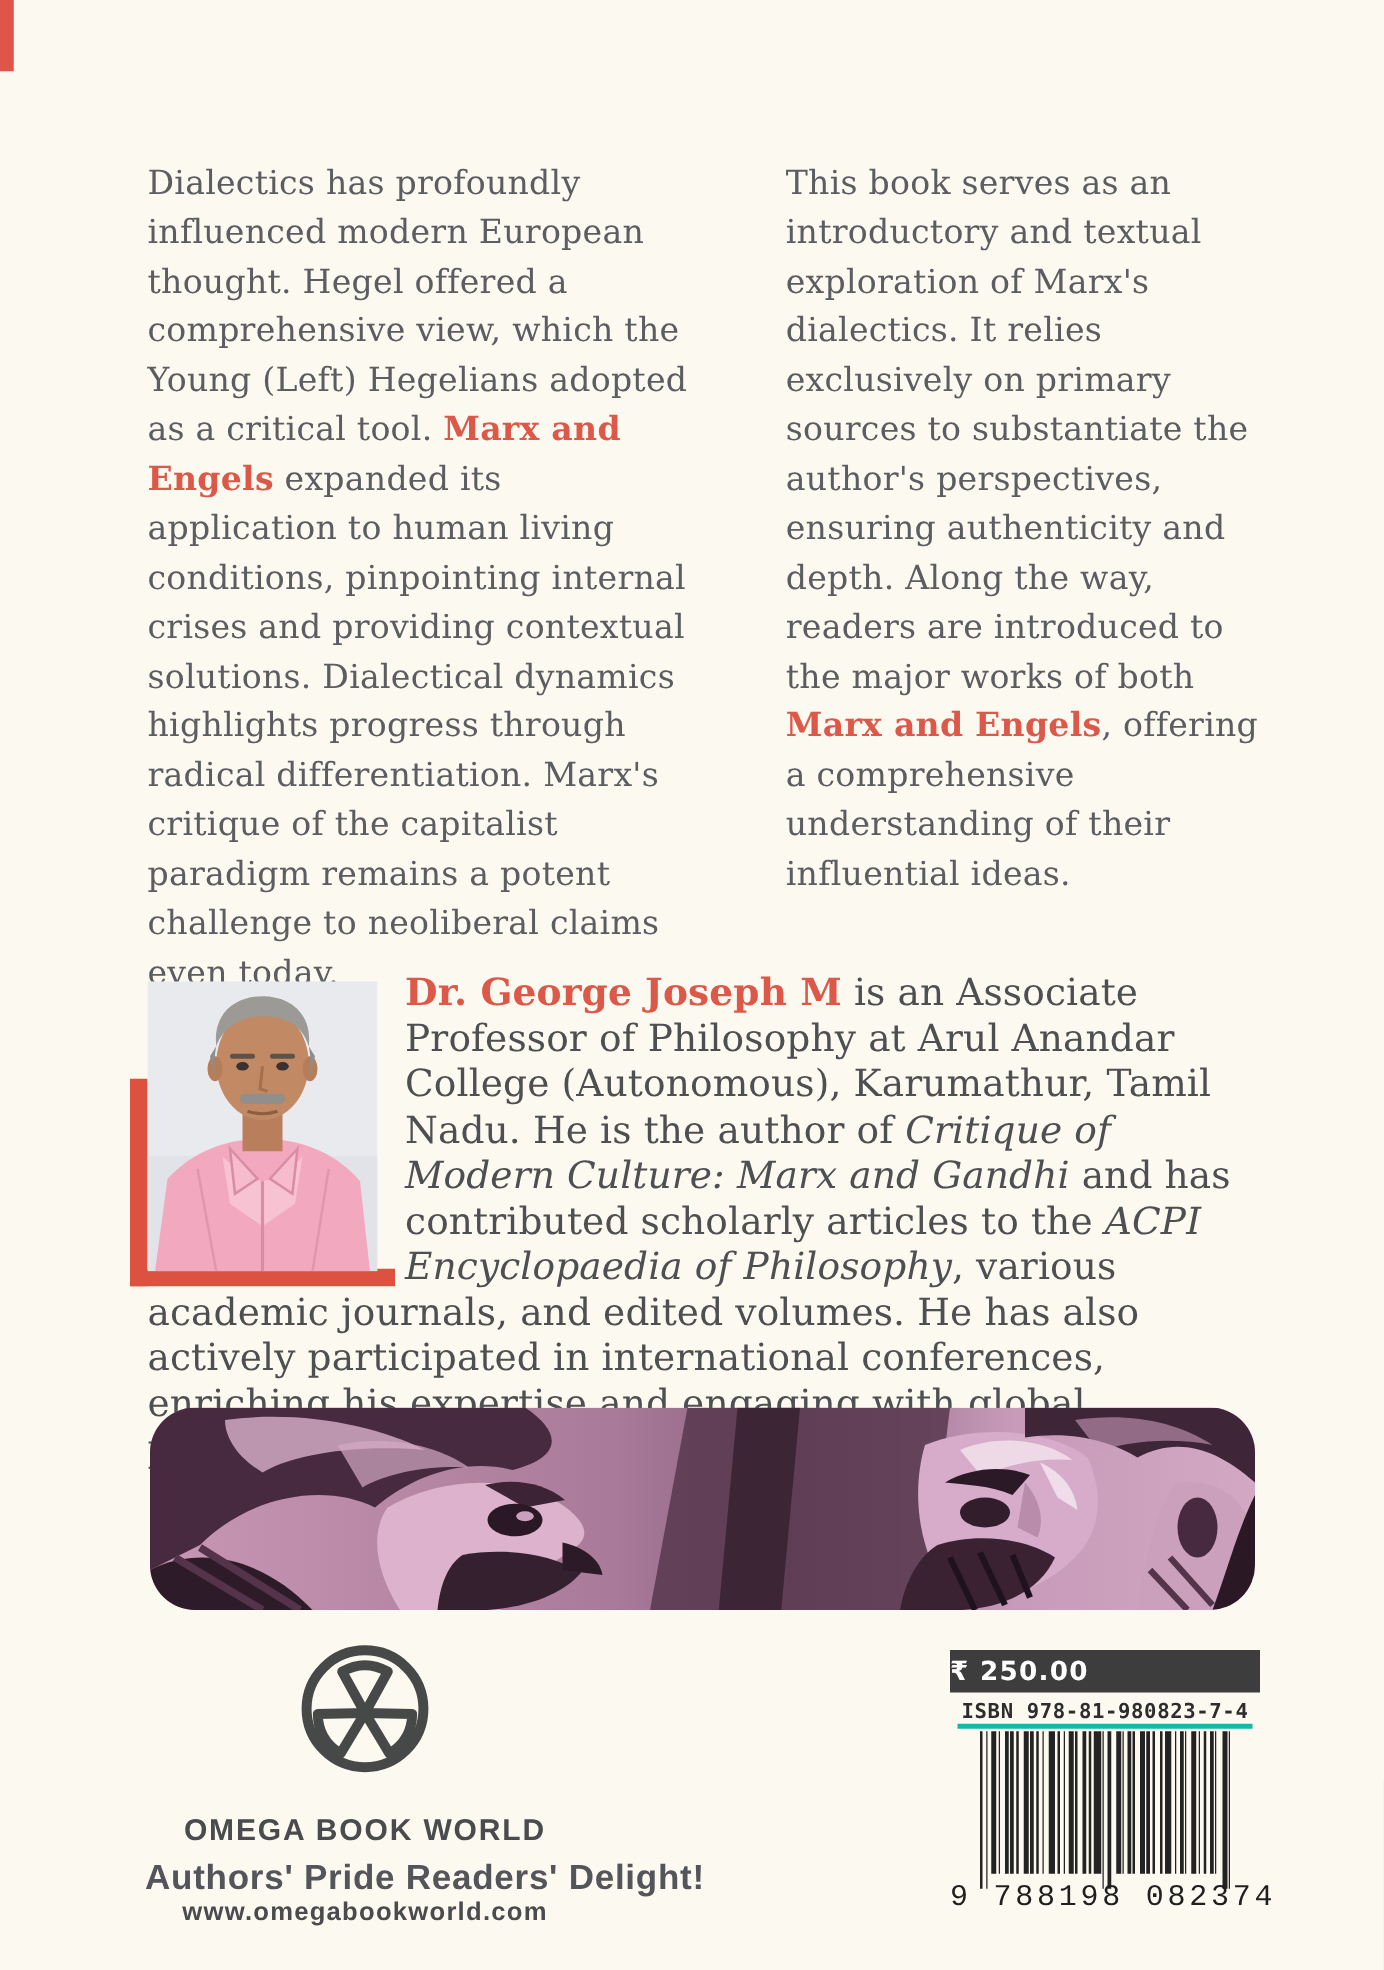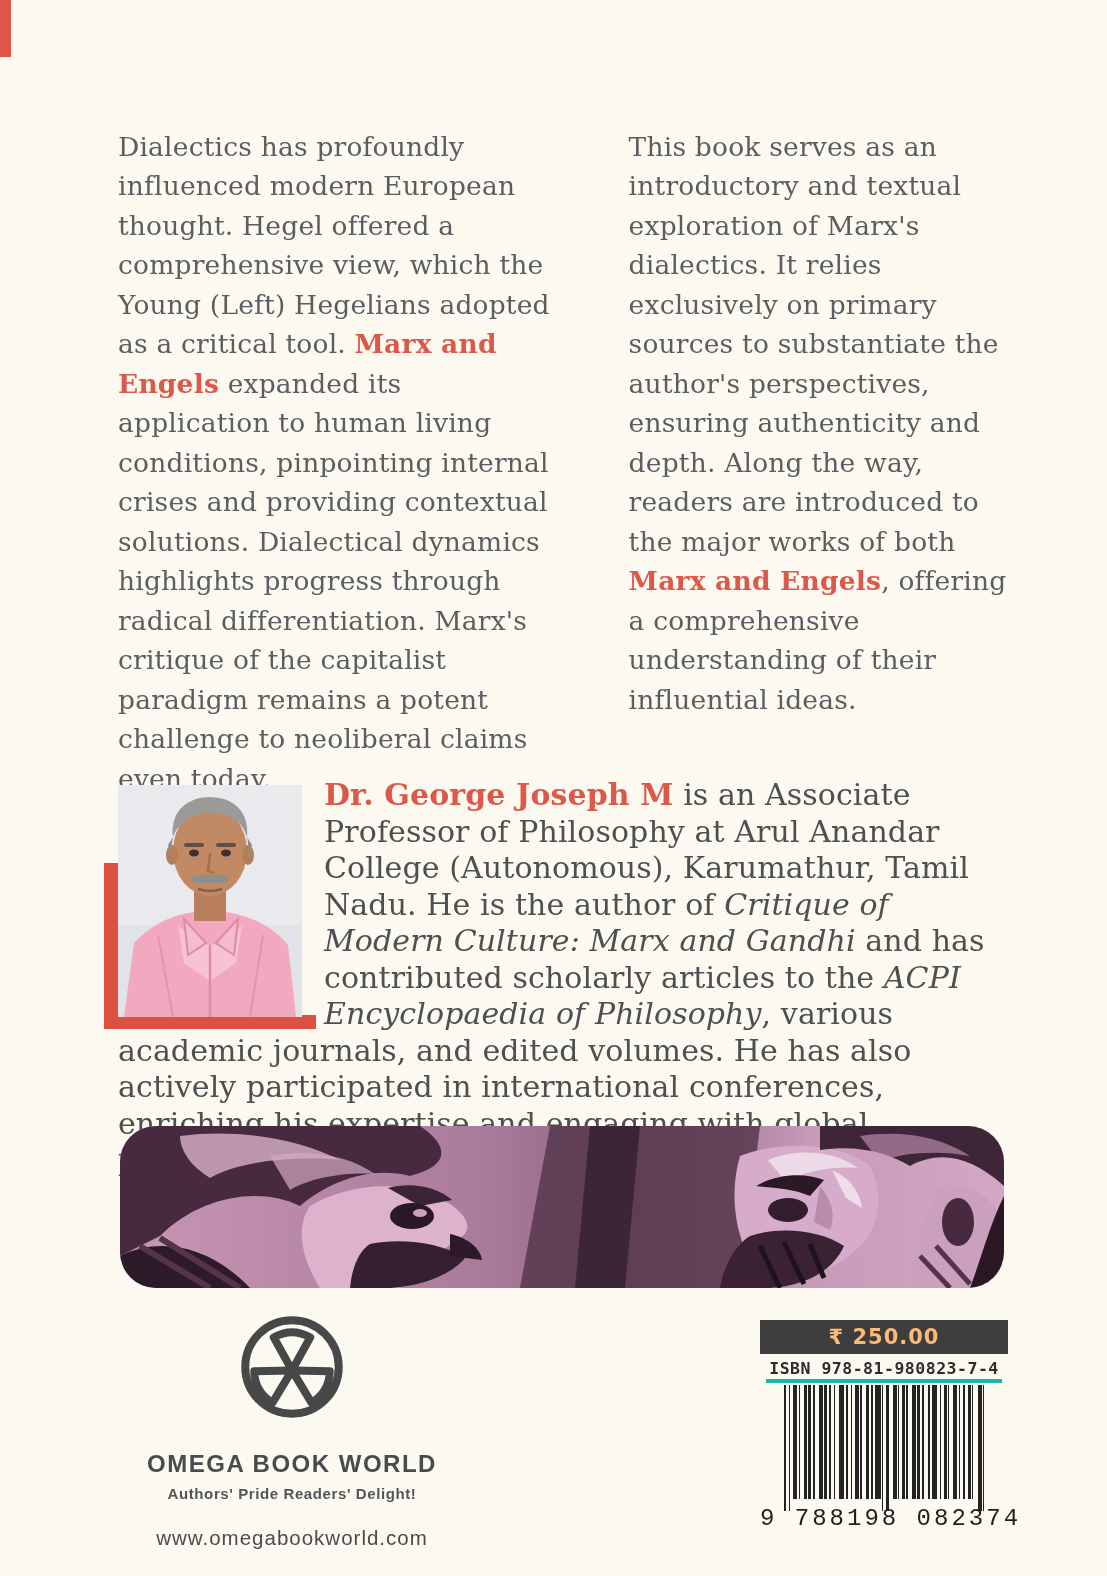--- a/index.html
+++ b/index.html
@@ -45,28 +45,28 @@
   }
   .illustration svg{display:block;}
 
   
   .publisher{
     position:absolute;left:116px;top:1310px;width:352px;text-align:center;
     font-family:"Liberation Sans", sans-serif;color:#4a4b4d;
   }
   .logo{width:114px;height:114px;margin:0 auto;}
   .pub-name{margin-top:22px;font-size:24px;font-weight:bold;letter-spacing:1.5px;white-space:nowrap;}
-  .pub-tagline{margin-top:7px;font-size:15px;font-weight:600;letter-spacing:.6px;color:#54555a;white-space:nowrap;}
-  .pub-url{margin-top:24px;font-size:20.5px;font-weight:normal;letter-spacing:1px;white-space:nowrap;}
+  .pub-tagline{margin-top:7px;font-size:28px;font-weight:600;letter-spacing:.6px;color:#54555a;white-space:nowrap;}
+  .pub-url{font-size:20.5px;font-weight:bold;letter-spacing:1px;white-space:nowrap;}
 
   
   .purchase{position:absolute;left:760px;top:1320px;width:248px;}
   .price-band{
-    height:34px;background:#3d3d3e;color:#fdba74;
-    display:flex;align-items:center;justify-content:center;
+    height:34px;background:#3d3d3e;color:#ffffff;
+    display:flex;align-items:center;justify-content:flex-start;
     font-family:"DejaVu Sans", sans-serif;font-size:21px;font-weight:bold;letter-spacing:1px;
   }
   .isbn{
     margin:5px auto 0 auto;width:236px;text-align:center;
     font-family:"DejaVu Sans Mono", monospace;font-size:16.5px;font-weight:bold;
     color:#2d2d2d;letter-spacing:.5px;
     border-bottom:4px solid #14b8a6;padding-bottom:1px;white-space:nowrap;
   }
   .barcode{
     margin:2px auto 0 auto;width:226px;height:126px;

